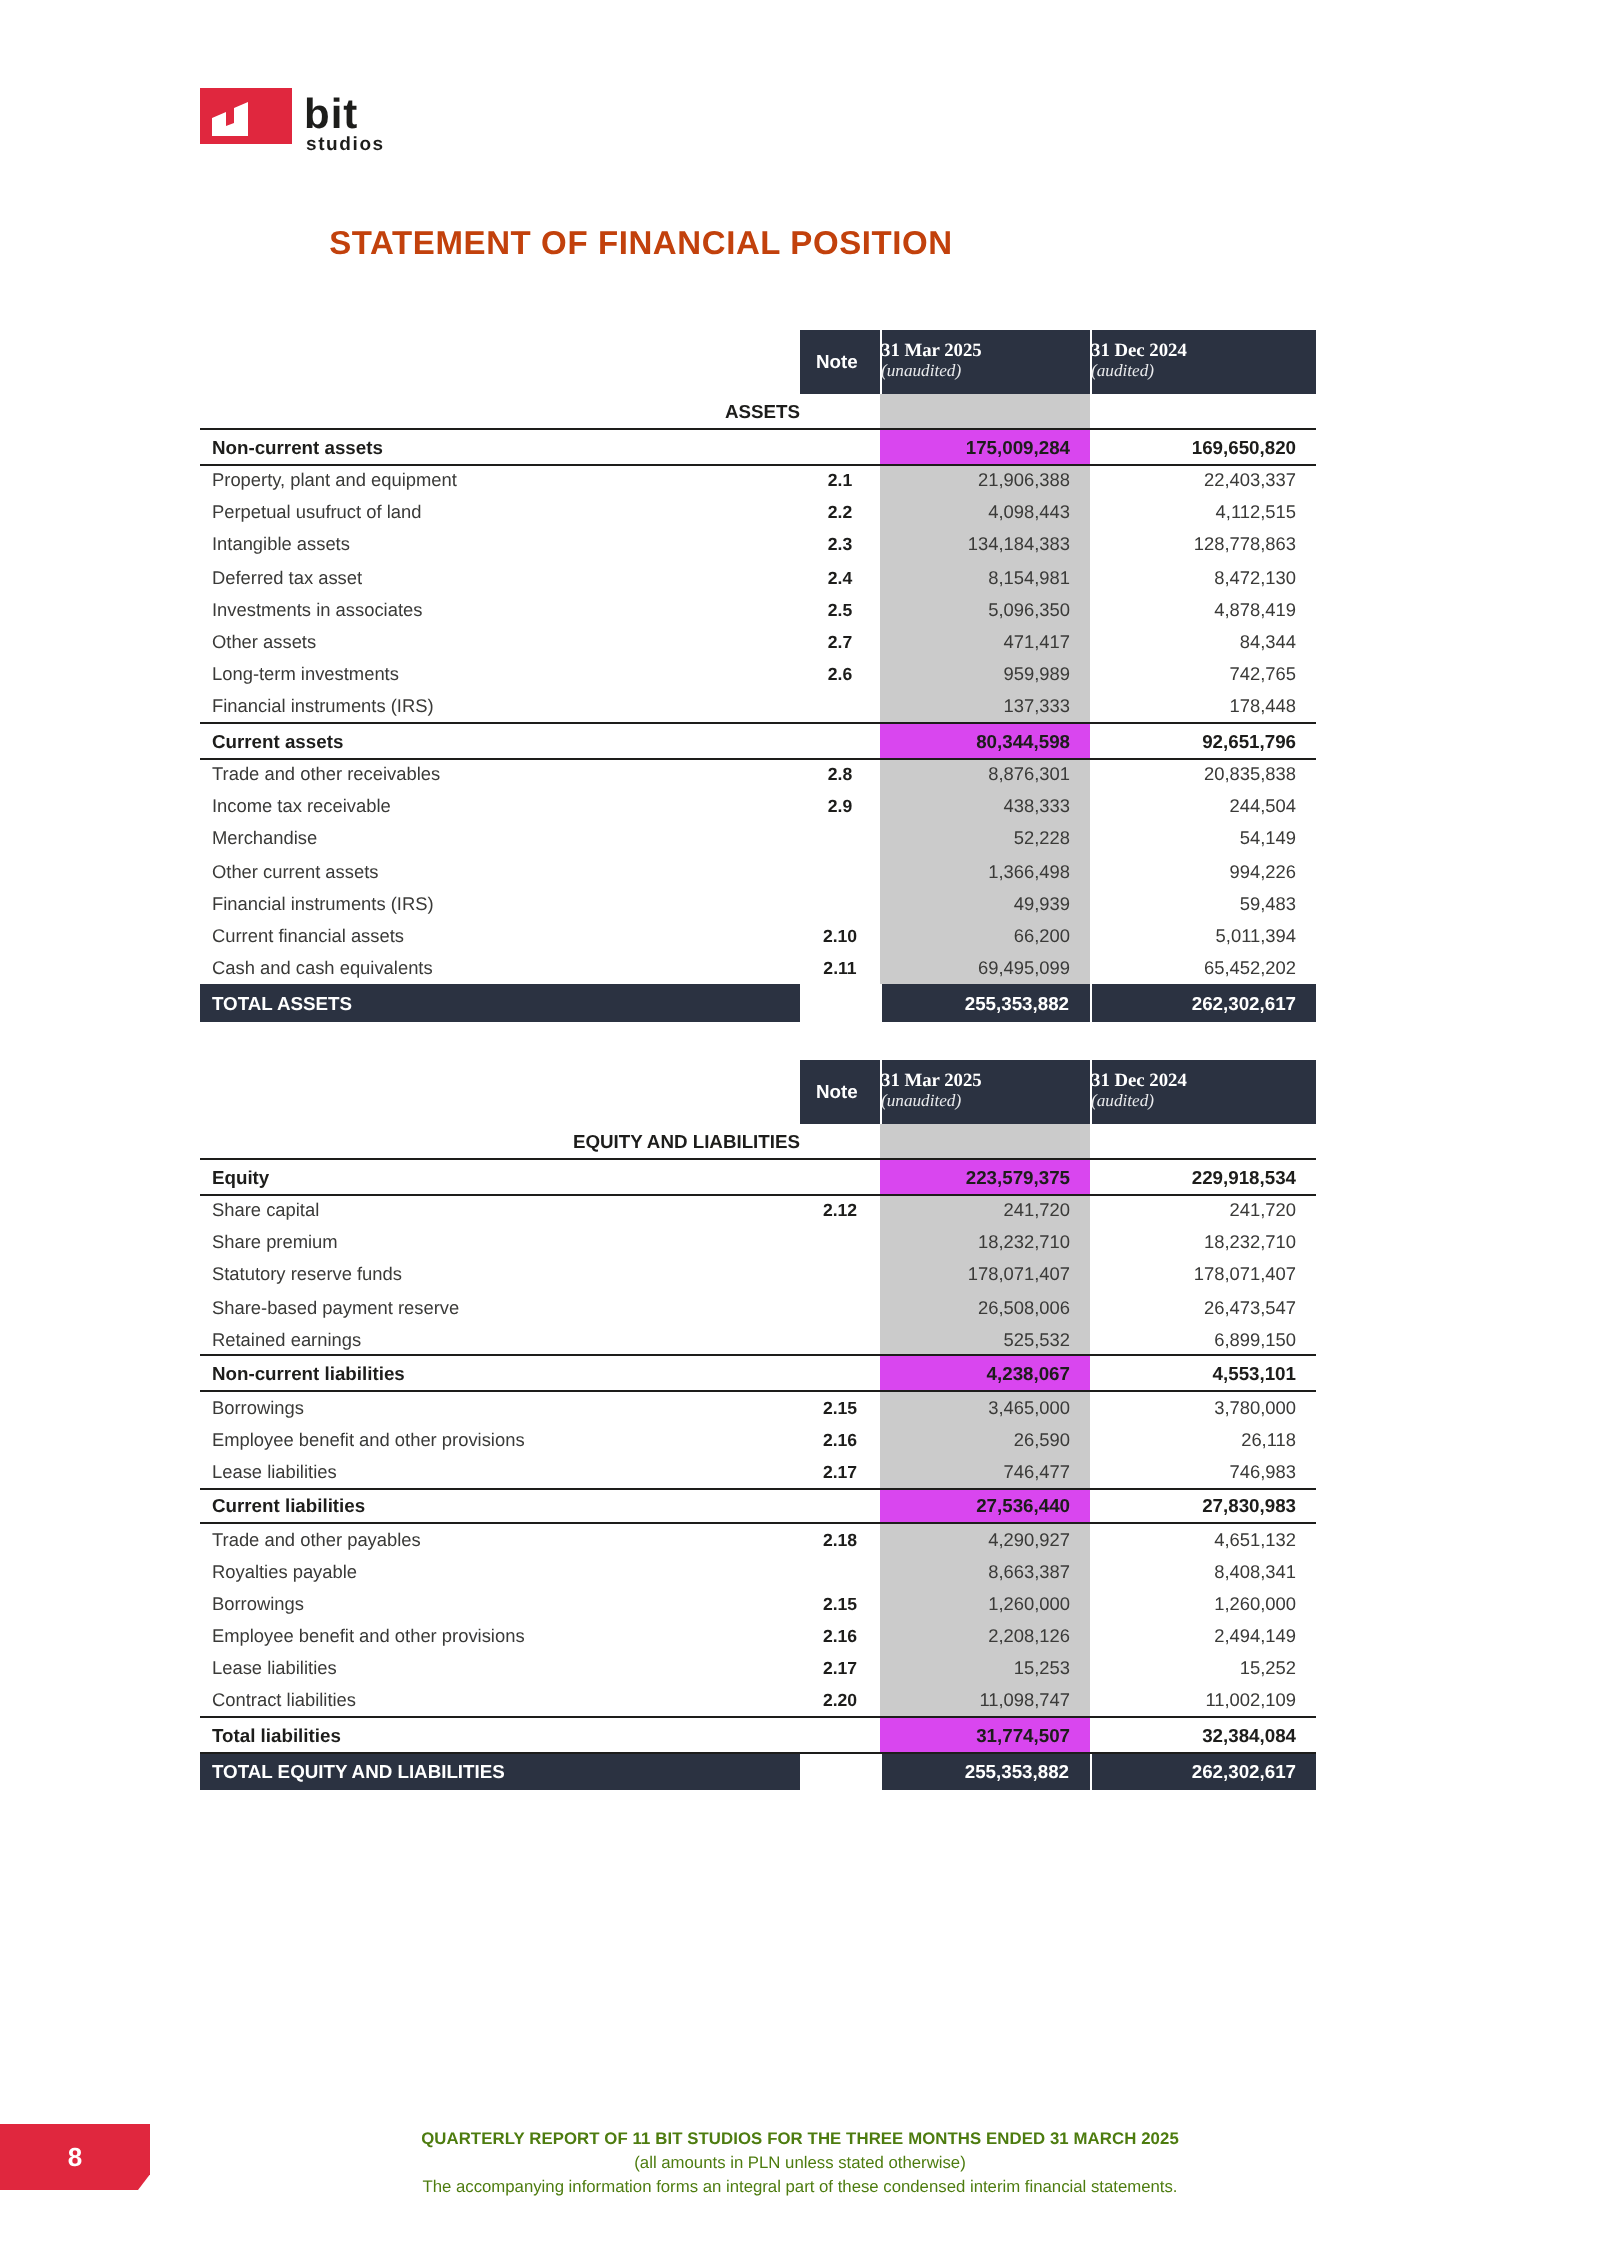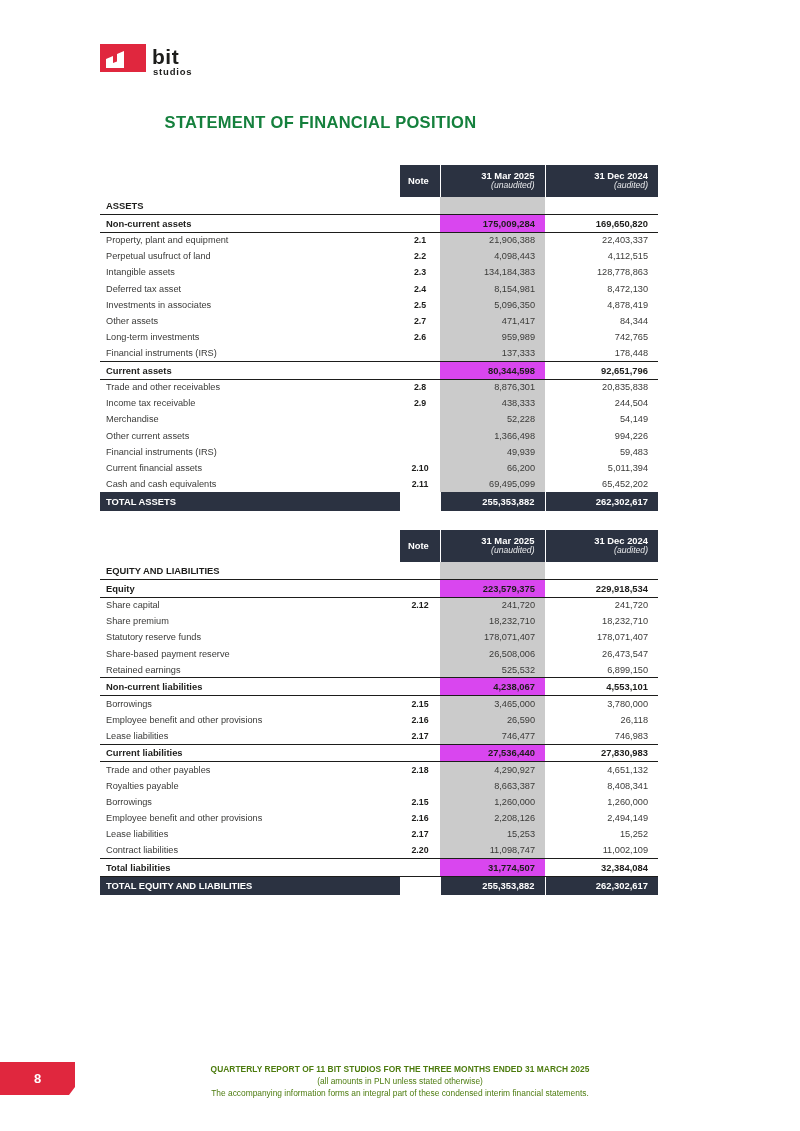--- a/index.html
+++ b/index.html
@@ -28,21 +28,21 @@
   
   #doc-title {
     position: absolute;
     left: 0;
     top: 113px;
     width: 641px;
     text-align: center;
     font-size: 16.5px;
     font-weight: bold;
     letter-spacing: 0.3px;
-    color: #15803d;
+    color: #c2410c;
   }
 
   
   .fin-table {
     position: absolute;
     left: 100px;
     width: 558px;
     border-collapse: collapse;
     table-layout: fixed;
     font-size: 9.2px;
@@ -70,22 +70,23 @@
     line-height: 1.15;
   }
   thead th.h-blank {
     background: #ffffff;
   }
   thead th.h-note {
     text-align: left;
     padding-left: 8px;
   }
   thead th.h-date {
-    text-align: right;
+    text-align: left;
     padding-right: 10px;
+    font-family: Liberation Serif, serif;
   }
   thead th.h-date .sub {
     display: block;
     font-weight: normal;
     font-style: italic;
     font-size: 8.6px;
     color: #e9eaec;
   }
 
   
@@ -107,20 +108,21 @@
     color: #3a3a38;
     font-variant-numeric: tabular-nums;
   }
   td.cur { background: #cbcbcb; }
 
   
   tr.section td {
     font-weight: bold;
     color: #1d1d1b;
     font-size: 9.4px;
+    text-align: right;
   }
   tr.section { height: 17.5px; }
 
   
   tr.subtotal { height: 17.5px; }
   tr.subtotal td {
     font-weight: bold;
     color: #1d1d1b;
     font-size: 9.4px;
     border-top: 1.3px solid #1d1d1b;

